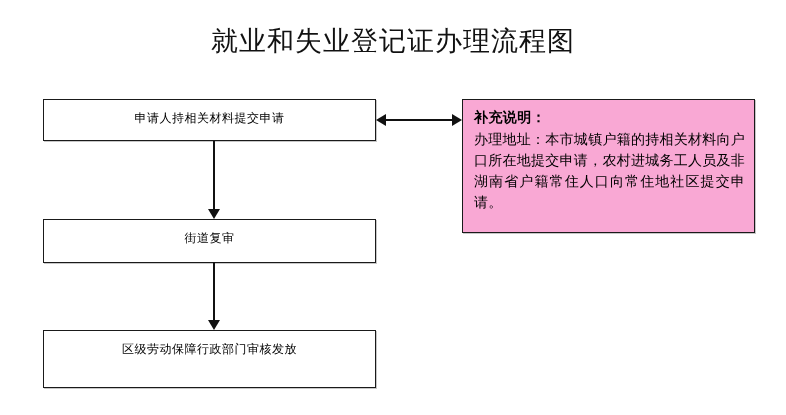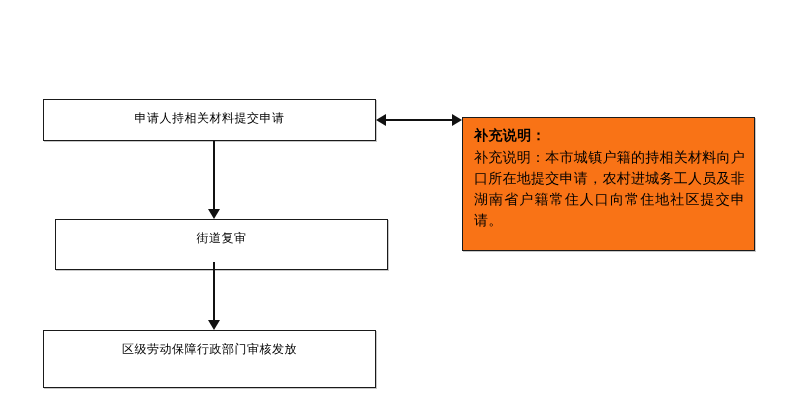--- a/index.html
+++ b/index.html
@@ -49,33 +49,33 @@
     display: block;
     text-align: center;
     font-size: 12px;
     line-height: 20px;
     letter-spacing: 0.5px;
     color: #000000;
     padding-top: 8px;
     white-space: nowrap;
   }
   #box-apply    { top: 99px;  height: 42px; }
-  #box-street   { top: 219px; height: 51px; margin-left: 12px; }
+  #box-street   { top: 219px; height: 44px; }
   #box-district { top: 330px; height: 58px; }
 
   
   #note-box {
     position: absolute;
     left: 462px;
-    top: 117px;
+    top: 99px;
     width: 293px;
     height: 134px;
     box-sizing: border-box;
     border: 1.6px solid #1a1a1a;
-    background: #f97316;
+    background: #f9a8d4;
     box-shadow: 1px 1px 0 rgba(0,0,0,0.22);
     padding: 7px 9px 0 11px;
   }
   #note-title {
     display: block;
     font-size: 14px;
     line-height: 20px;
     font-weight: bold;
     letter-spacing: 0.4px;
     color: #000000;
@@ -155,39 +155,40 @@
     border-top: 6px solid transparent;
     border-bottom: 6px solid transparent;
     border-left: 10px solid #111111;
   }
 </style>
 </head>
 <body>
 
 <div id="canvas">
 
+  <div id="diagram-title">就业和失业登记证办理流程图</div>
 
   <div class="proc-box" id="box-apply">
     <span class="proc-label">申请人持相关材料提交申请</span>
   </div>
 
   <div class="v-connector" id="connector-apply-street">
     <div class="v-line"></div>
     <div class="v-head"></div>
   </div>
 
   <div id="connector-apply-note">
     <div class="h-head-left"></div>
     <div class="h-line"></div>
     <div class="h-head-right"></div>
   </div>
 
   <div id="note-box">
     <span id="note-title">补充说明：</span>
-    <span id="note-body">补充说明：本市城镇户籍的持相关材料向户口所在地提交申请，农村进城务工人员及非湖南省户籍常住人口向常住地社区提交申请。</span>
+    <span id="note-body">办理地址：本市城镇户籍的持相关材料向户口所在地提交申请，农村进城务工人员及非湖南省户籍常住人口向常住地社区提交申请。</span>
   </div>
 
   <div class="proc-box" id="box-street">
     <span class="proc-label">街道复审</span>
   </div>
 
   <div class="v-connector" id="connector-street-district">
     <div class="v-line"></div>
     <div class="v-head"></div>
   </div>

